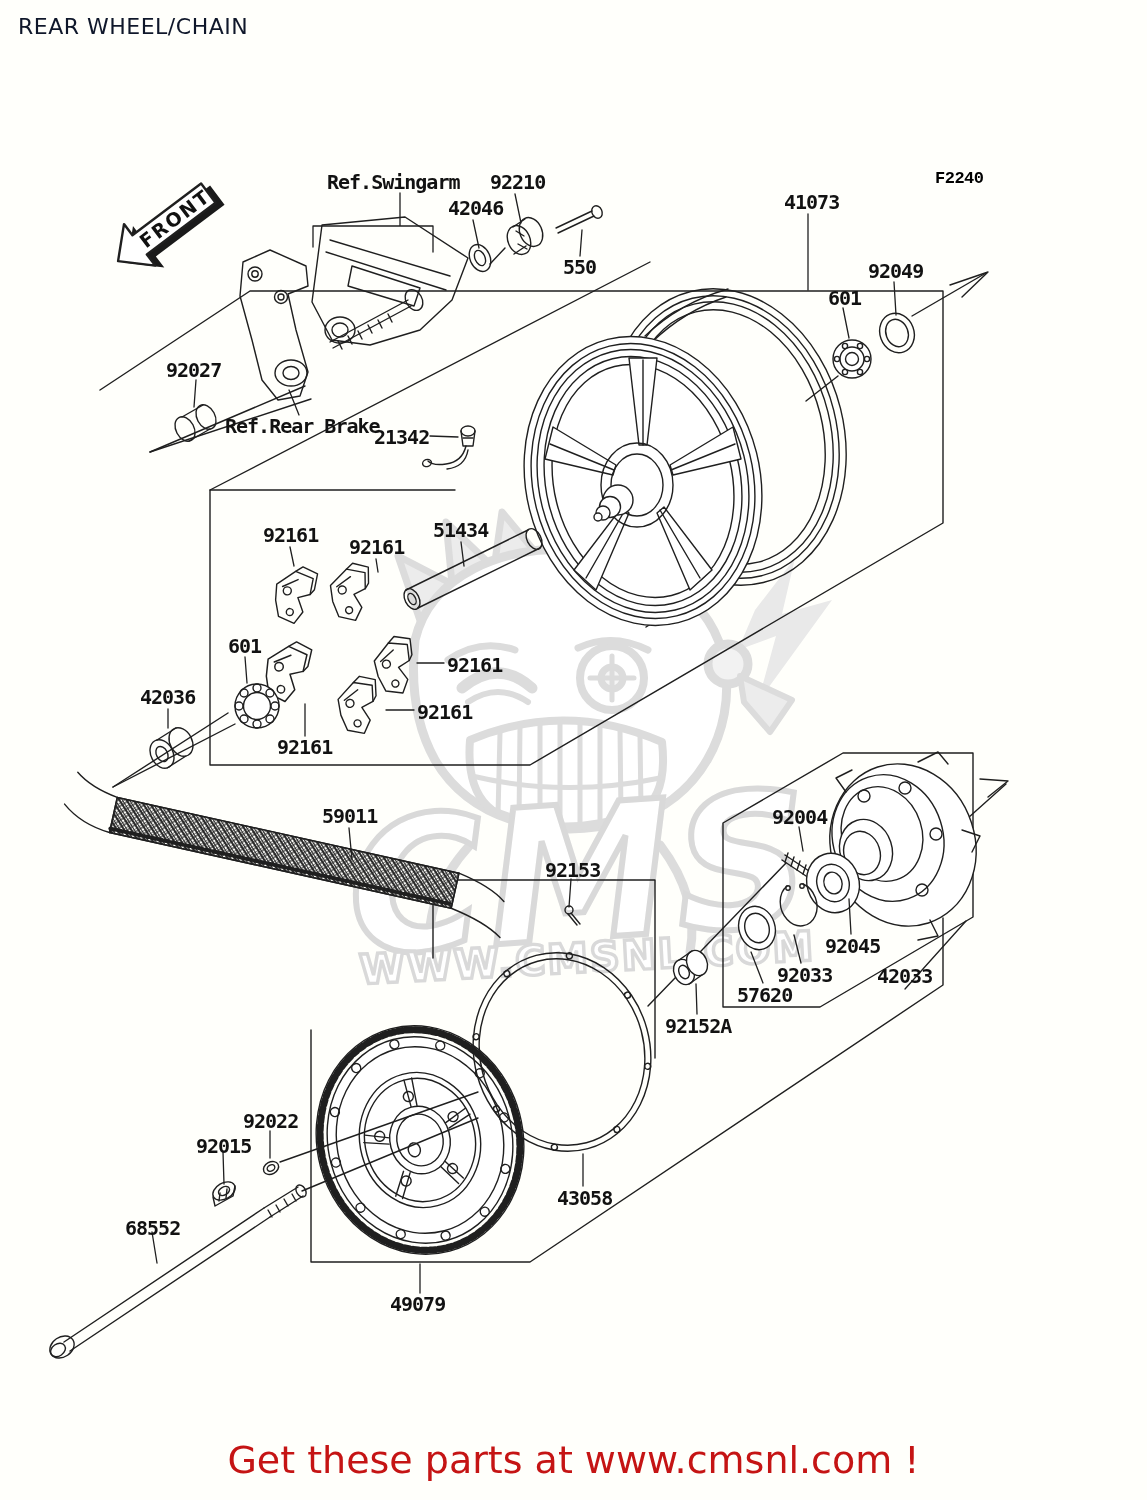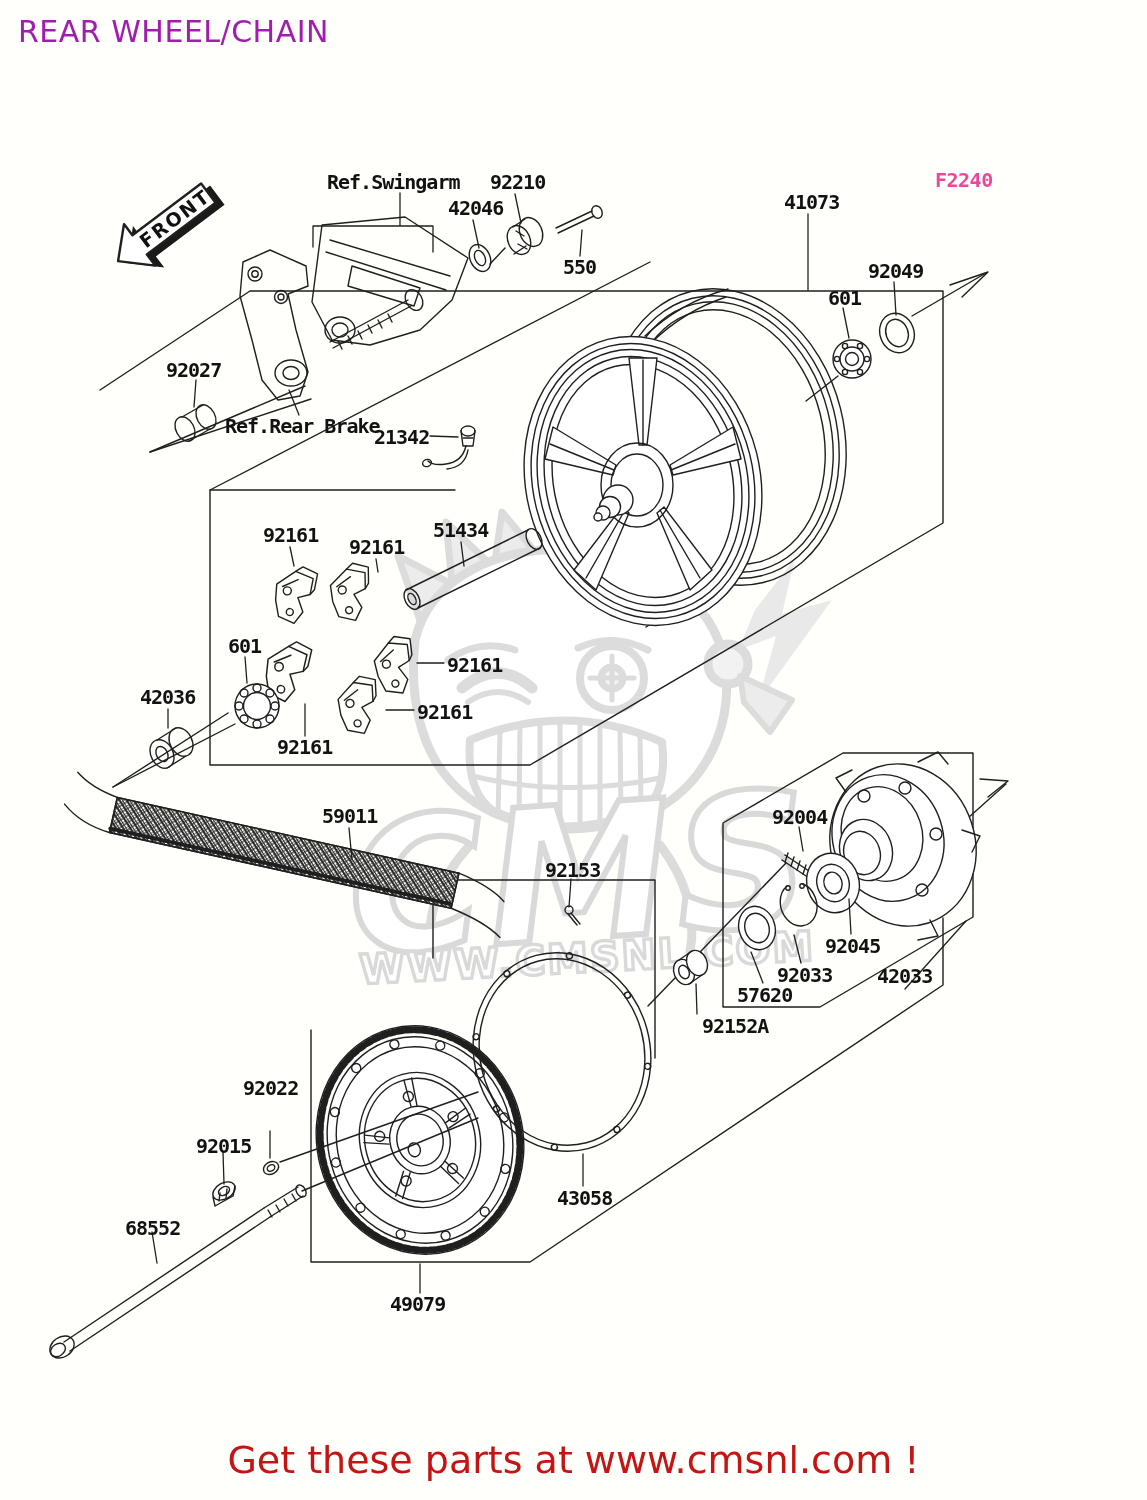--- a/index.html
+++ b/index.html
@@ -1,22 +1,22 @@
 <!DOCTYPE html>
 <html><head>
 <meta charset="utf-8">
 <style>
   html,body{margin:0;padding:0;}
   #page{position:relative;width:1147px;height:1500px;background:#fffffb;overflow:hidden;
         font-family:"DejaVu Sans",sans-serif;}
   #art{position:absolute;left:0;top:0;}
   .callout{position:absolute;font-family:"DejaVu Sans Mono",monospace;font-weight:bold;
            font-size:20px;letter-spacing:-1px;line-height:1;color:#121212;white-space:pre;}
-  .callout.small{font-size:20px;letter-spacing:-0.5px;color:#ec4899;}
-  #page-title{position:absolute;left:18px;top:14px;font-size:30px;color:#a21caf;
+  .callout.small{font-size:17px;letter-spacing:-0.5px;color:#000000;font-family:Liberation Mono, monospace;}
+  #page-title{position:absolute;left:18px;top:14px;font-size:22px;color:#0f172a;
               font-family:"DejaVu Sans",sans-serif;letter-spacing:0.5px;}
   #footer-banner{position:absolute;left:0;top:1438px;width:100%;text-align:center;
                  font-size:38px;color:#c51414;font-family:"DejaVu Sans",sans-serif;}
   svg text{font-family:"DejaVu Sans",sans-serif;}
   .wm-brand{font-weight:bold;font-style:italic;}
   .wm-url{font-weight:bold;}
   .front-label{font-weight:bold;letter-spacing:2px;}
 </style>
 </head>
 <body>
@@ -452,21 +452,21 @@
   <span class="callout" style="left:447px;top:655px">92161</span>
   <span class="callout" style="left:417px;top:702px">92161</span>
   <span class="callout" style="left:277px;top:737px">92161</span>
   <span class="callout" style="left:322px;top:806px">59011</span>
   <span class="callout" style="left:545px;top:860px">92153</span>
   <span class="callout" style="left:772px;top:807px">92004</span>
   <span class="callout" style="left:825px;top:936px">92045</span>
   <span class="callout" style="left:777px;top:965px">92033</span>
   <span class="callout" style="left:737px;top:985px">57620</span>
   <span class="callout" style="left:877px;top:966px">42033</span>
-  <span class="callout" style="left:702px;top:1016px">92152A</span>
-  <span class="callout" style="left:243px;top:1078px">92022</span>
+  <span class="callout" style="left:665px;top:1016px">92152A</span>
+  <span class="callout" style="left:243px;top:1111px">92022</span>
   <span class="callout" style="left:196px;top:1136px">92015</span>
   <span class="callout" style="left:557px;top:1188px">43058</span>
   <span class="callout" style="left:125px;top:1218px">68552</span>
   <span class="callout" style="left:390px;top:1294px">49079</span>
 
   <div id="footer-banner">Get these parts at www.cmsnl.com !</div>
 </div>
 
 </body></html>

